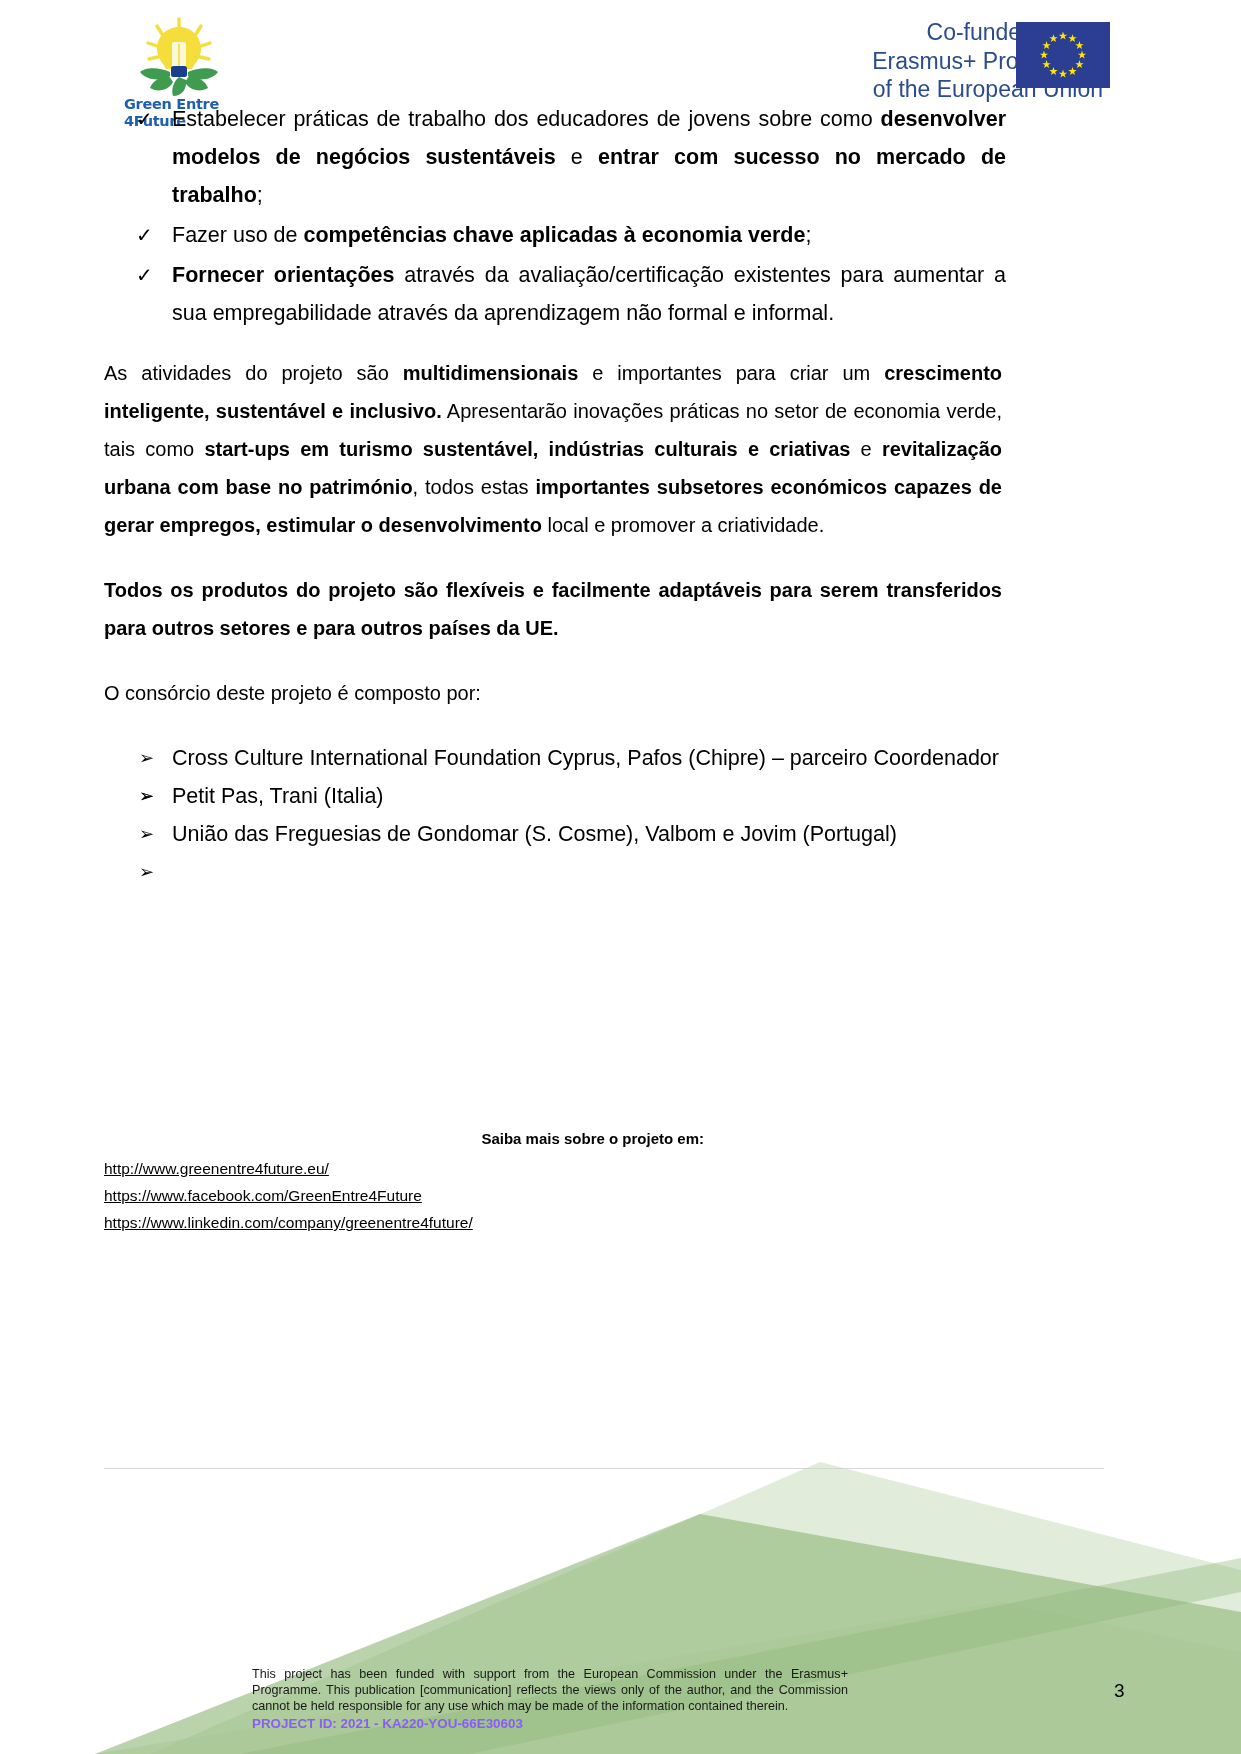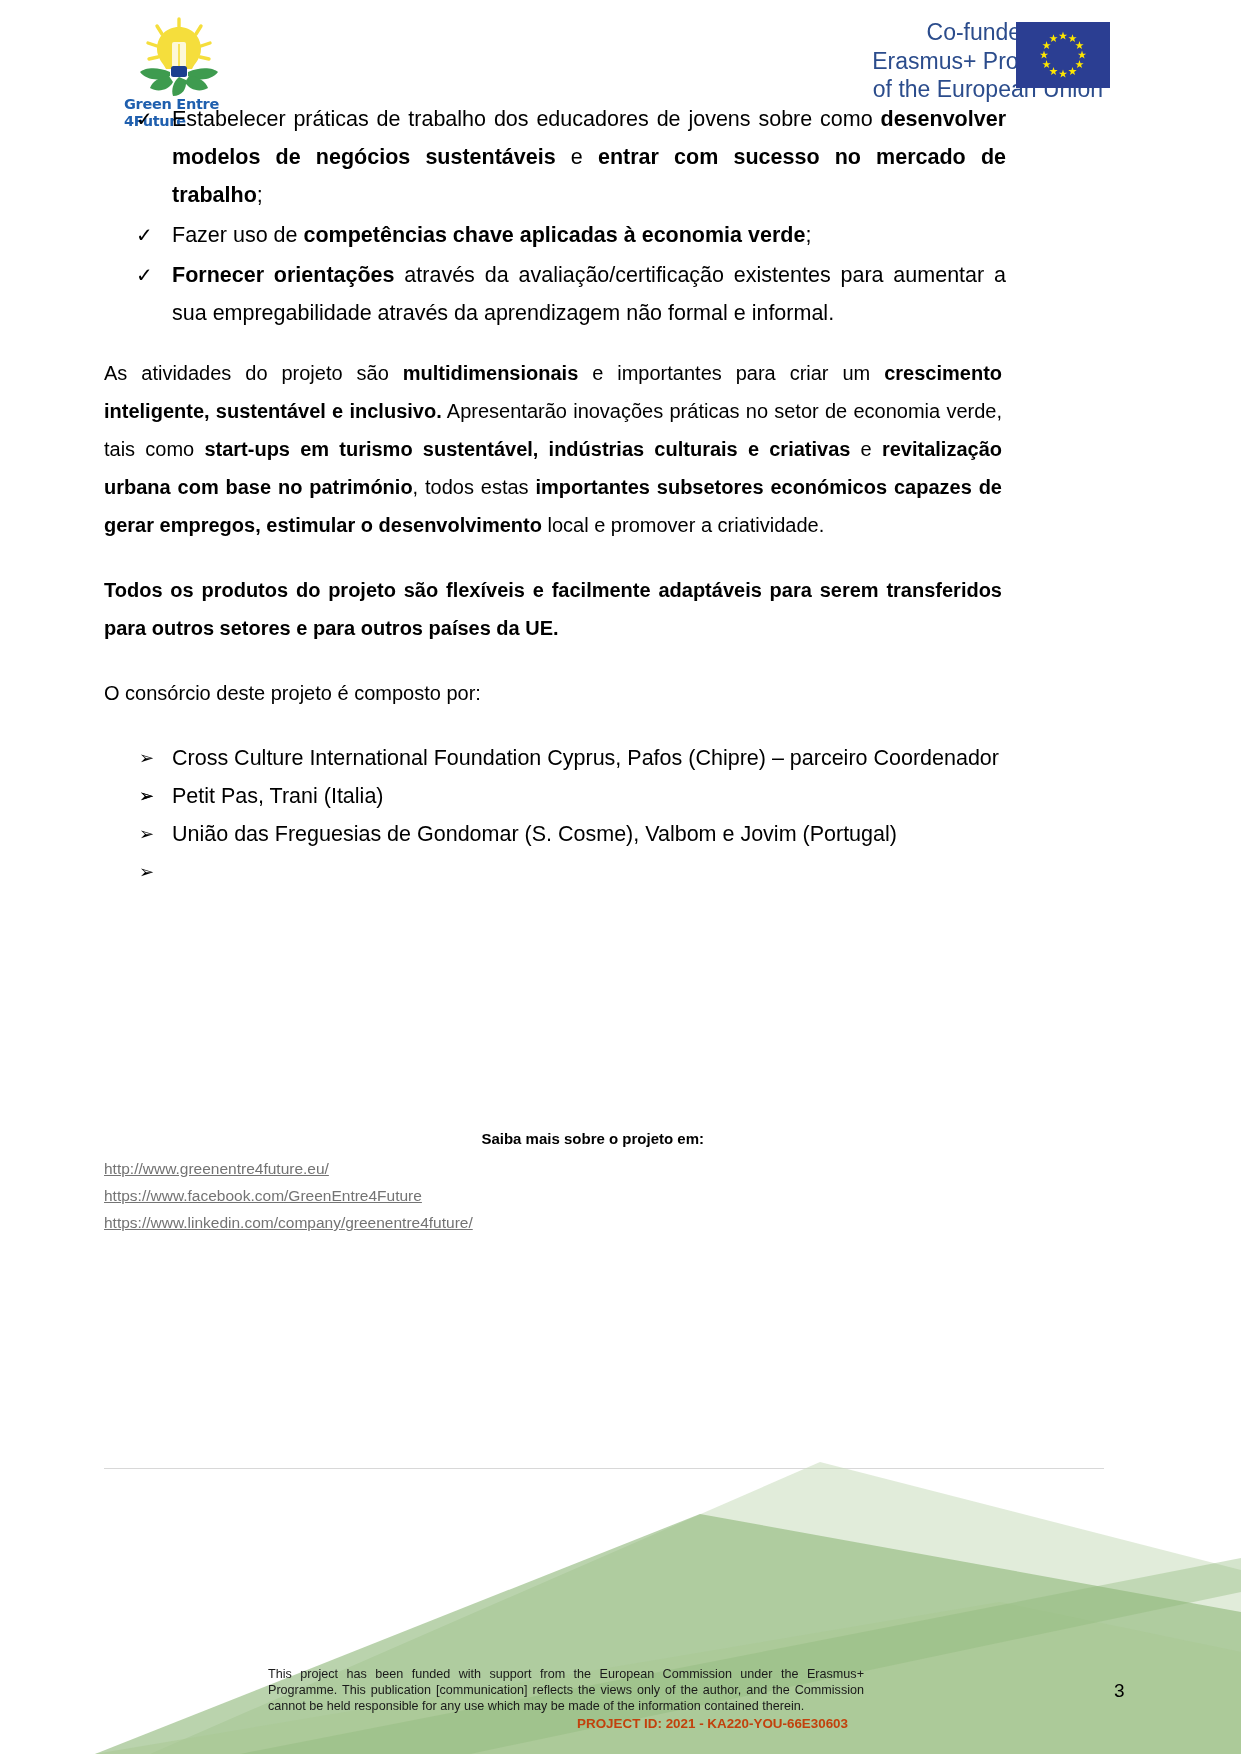--- a/index.html
+++ b/index.html
@@ -133,21 +133,21 @@
     font-size: 15px;
     font-weight: bold;
     line-height: 26px;
     margin-bottom: 3px;
     text-align: right;
   }
   .links-block a {
     display: block;
     font-size: 15.5px;
     line-height: 27px;
-    color: #737373;
+    color: #000000;
     text-decoration: underline;
   }
 
   
   .footer {
     position: absolute;
     left: 0;
     top: 1462px;
     width: 1241px;
     height: 292px;
@@ -164,31 +164,30 @@
   }
   .footer-text {
     position: absolute;
     left: 252px;
     top: 204px;
     width: 596px;
     font-size: 12.6px;
     line-height: 16.2px;
     text-align: justify;
     color: #1a1a1a;
-    margin-left: 16px;
   }
   .footer-projid {
     position: absolute;
     left: 252px;
     top: 254px;
     width: 596px;
-    text-align: right;
+    text-align: left;
     font-size: 13.4px;
     font-weight: bold;
-    color: #c2410c;
+    color: #8b5cf6;
   }
   .page-number {
     position: absolute;
     left: 1114px;
     top: 1680px;
     font-size: 19px;
     color: #000;
   }
 </style>
 </head>

